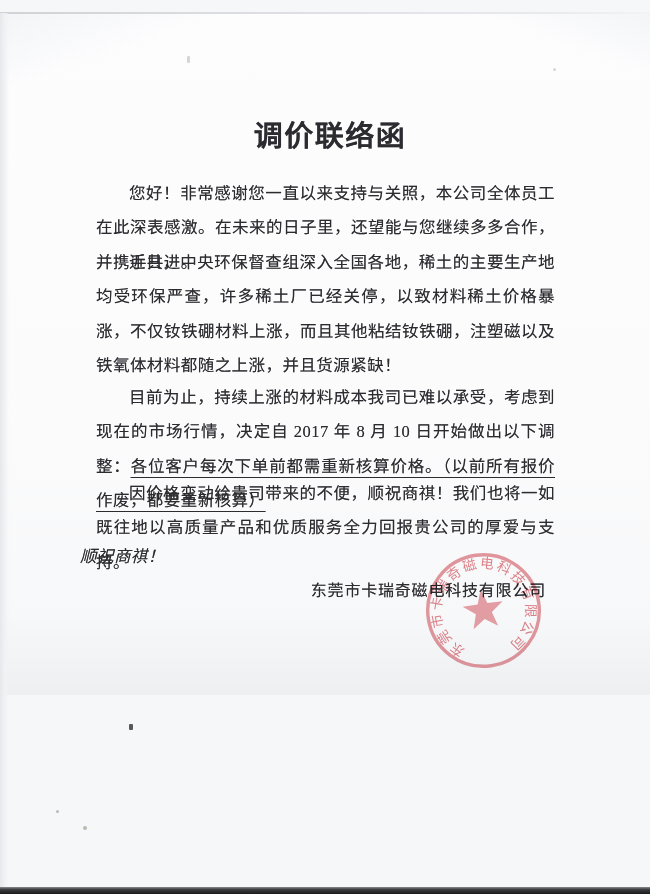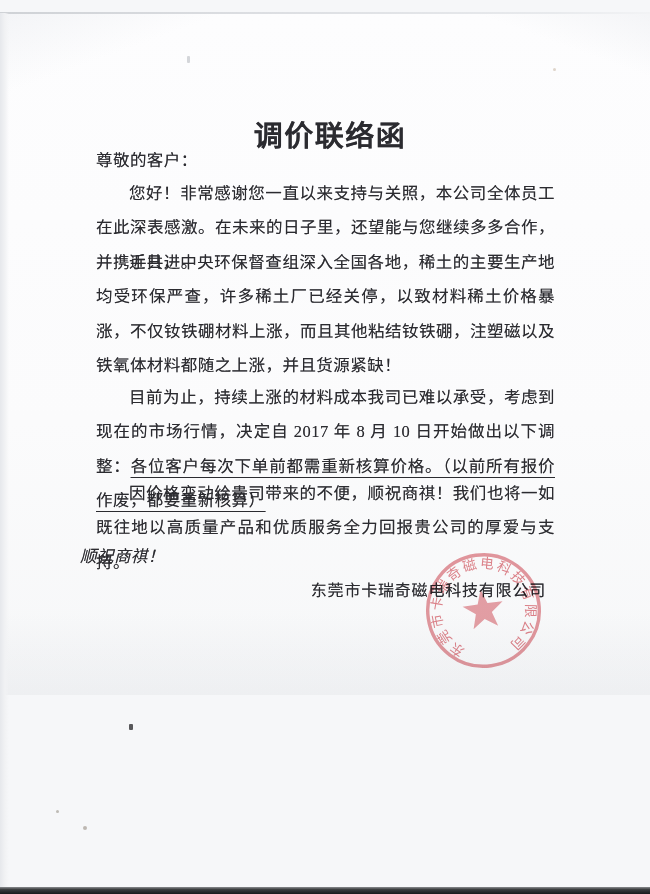--- a/index.html
+++ b/index.html
@@ -74,21 +74,20 @@
   .speck-d{left:187px;top:56px;width:3px;height:7px;background:#b9bcc2;opacity:.6;}
   .speck-e{left:553px;top:55px;width:3px;height:3px;background:#c9b9a8;opacity:.6;border-radius:50%;}
 </style>
 </head>
 <body>
 
 <div class="paper">
 
   <h1 class="txt doc-title">调价联络函</h1>
 
-  <div class="txt salutation">尊敬的客户：</div>
 
   <p class="txt para p1">您好！非常感谢您一直以来支持与关照，本公司全体员工在此深表感激。在未来的日子里，还望能与您继续多多合作，并携手共进。</p>
 
   <p class="txt para p2">近日，中央环保督查组深入全国各地，稀土的主要生产地均受环保严查，许多稀土厂已经关停，以致材料稀土价格暴涨，不仅钕铁硼材料上涨，而且其他粘结钕铁硼，注塑磁以及铁氧体材料都随之上涨，并且货源紧缺！</p>
 
   <p class="txt para p3"><span>目前为止，持续上涨的材料成本我司已难以承受，考虑到现在的市场行情，决定自 2017 年 8 月 10 日开始做出以下调整：</span><span class="underlined">各位客户每次下单前都需重新核算价格。（以前所有报价作废，都要重新核算）</span></p>
 
   <p class="txt para p4">因价格变动给贵司带来的不便，顺祝商祺！我们也将一如既往地以高质量产品和优质服务全力回报贵公司的厚爱与支持。</p>
 
   <div class="txt closing">顺祝商祺！</div>

